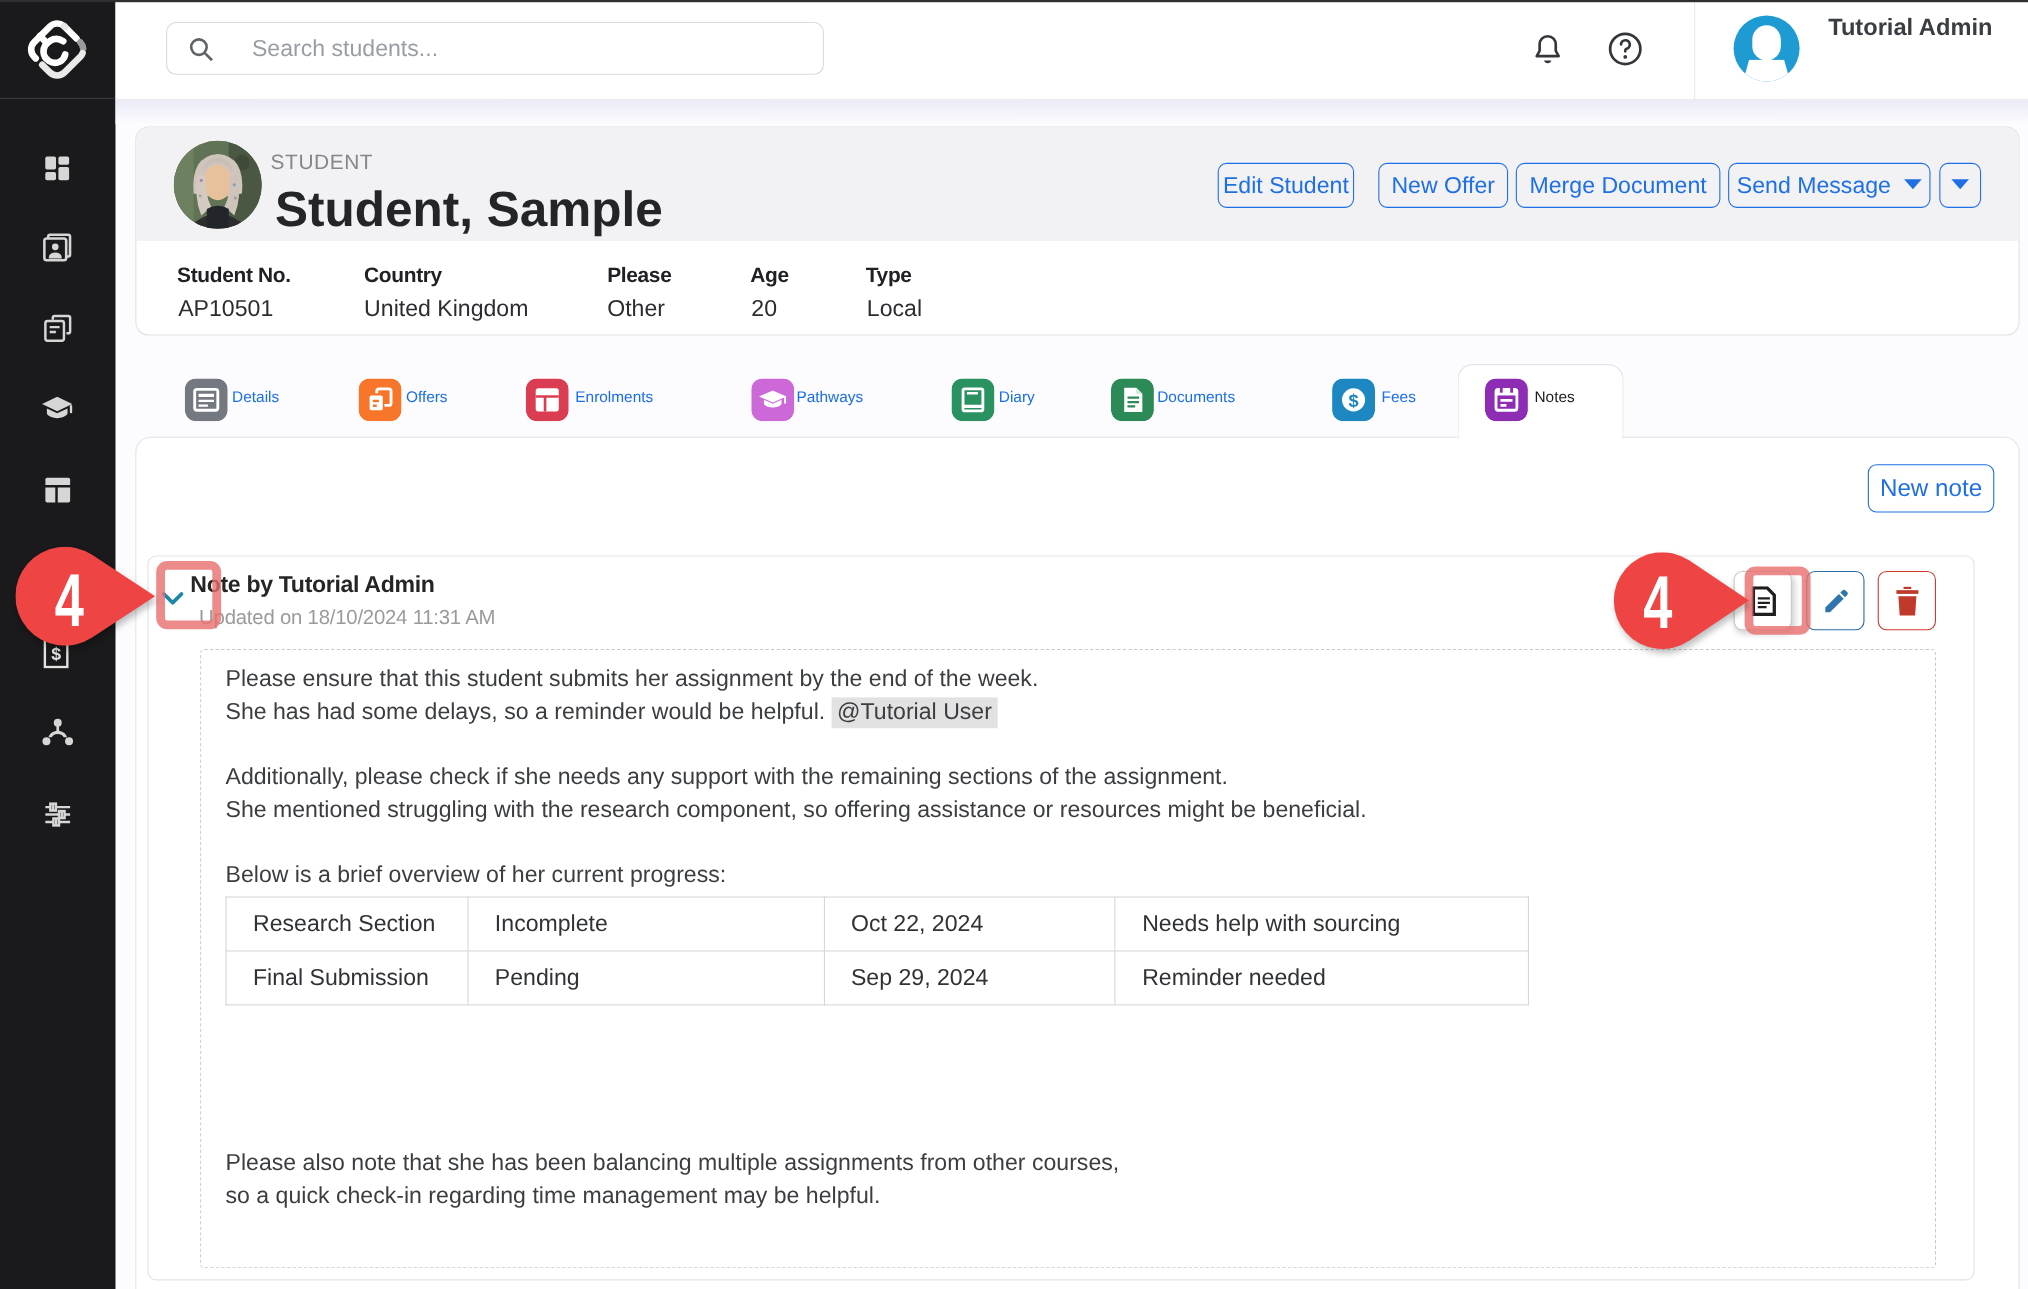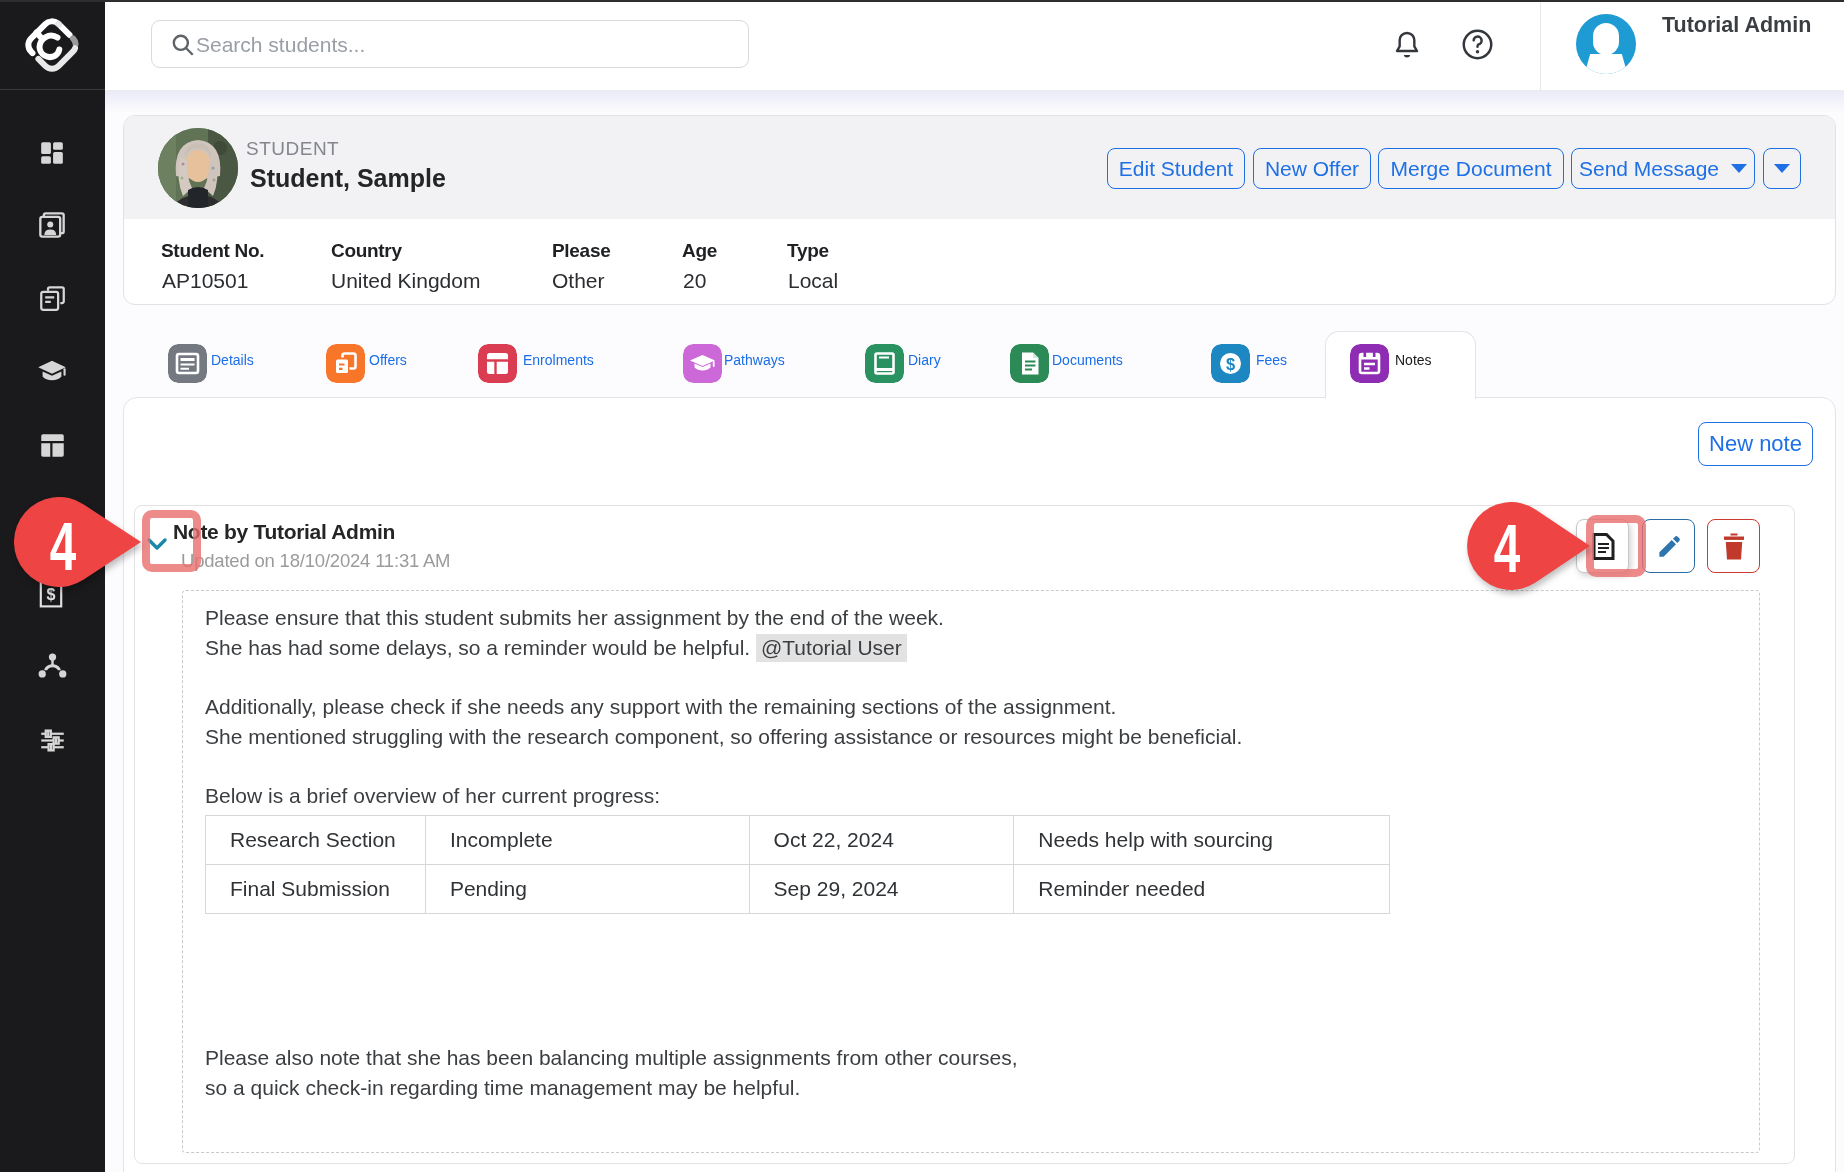--- a/index.html
+++ b/index.html
@@ -4,30 +4,30 @@
 <style>
 * { margin:0; padding:0; box-sizing:border-box; }
 html,body { width:1844px; height:1172px; overflow:hidden; background:#fcfcfe; font-family:"Liberation Sans", sans-serif; }
 .abs { position:absolute; }
 
 #sidebar { position:absolute; left:0; top:0; width:105px; height:1172px; background:#1a1a1c; }
 #sidebar .sep { position:absolute; left:0; top:89px; width:105px; height:1px; background:#3a3a3c; }
 
 #topbar { position:absolute; left:105px; top:0; width:1739px; height:91px; background:#fff; border-bottom:1px solid #ececef; }
 #searchbox { position:absolute; left:46px; top:20px; width:598px; height:48px; border:1px solid #d9dade; border-radius:9px; background:#fff; }
-#searchbox .ph { position:absolute; left:44px; top:12px; font-size:21px; color:#999ea6; }
+#searchbox .ph { position:absolute; left:77px; top:12px; font-size:21px; color:#999ea6; }
 #tb-divider { position:absolute; left:1435px; top:0; width:1px; height:91px; background:#e8e8ea; }
 #tb-name { position:absolute; left:1557px; top:13px; font-size:21.5px; font-weight:bold; color:#3a3e42; }
 
 #gradstrip { position:absolute; left:105px; top:91px; width:1739px; height:22px; background:linear-gradient(#ebebf8, #fcfcfe); }
 
 #scard { position:absolute; left:123px; top:115px; width:1713px; height:190px; background:#fff; border:1px solid #e2e2e6; border-radius:12px; overflow:hidden; }
 #scard .top { position:absolute; left:0; top:0; width:100%; height:103px; background:#f2f2f4; }
 #scard .label { position:absolute; left:122px; top:22px; font-size:19px; color:#83878d; letter-spacing:.5px; }
-#scard .name { position:absolute; left:126px; top:48px; font-size:25px; font-weight:bold; color:#242527; }
+#scard .name { position:absolute; left:126px; top:48px; font-size:45px; font-weight:bold; color:#242527; }
 .obtn { position:absolute; top:32px; height:41px; border:1px solid #1f6fe5; border-radius:8px; color:#1f6fe5; font-size:21px; line-height:39px; text-align:center; background:#fff0; }
 .caret { display:inline-block; width:0; height:0; border-left:8px solid transparent; border-right:8px solid transparent; border-top:9px solid #1f6fe5; vertical-align:middle; margin-left:12px; margin-top:-3px; }
 .ilabel { position:absolute; top:124px; font-size:19px; font-weight:bold; color:#202124; letter-spacing:-0.3px; }
 .ivalue { position:absolute; top:153px; font-size:21px; color:#2b2d30; }
 
 .tab-ico { position:absolute; top:344px; width:39px; height:39px; border-radius:10px; }
 .tab-lbl { position:absolute; top:352px; font-size:14px; color:#1a6ee8; }
 #activetab { position:absolute; left:1325px; top:331px; width:151px; height:68px; background:#fff; border:1px solid #e4e4e8; border-bottom:none; border-radius:14px 14px 0 0; z-index:2; }
 
 #panel { position:absolute; left:123px; top:397px; width:1713px; height:900px; background:#fff; border:1px solid #e4e4e8; border-radius:14px; }
@@ -161,21 +161,21 @@
       <circle cx="25" cy="36" r="1.5" fill="#b08aa0"></circle>
         <circle cx="55" cy="40" r="1.5" fill="#8aa0b0"></circle>
       <circle cx="24" cy="50" r="1.5" fill="#a0b08a"></circle>
         <circle cx="56" cy="52" r="1.5" fill="#b0a08a"></circle>
       <path d="M12 80 Q40 52 68 80 Z" fill="#2d2d2f"></path>
       <path d="M30 62 Q40 56 50 62 L50 80 L30 80 Z" fill="#22252a"></path>
     </svg>
   </div>
   <div class="label">STUDENT</div>
   <div class="name">Student, Sample</div>
-  <div class="obtn" style="left:983px;width:138px">Edit Student</div>
+  <div class="obtn" style="left:983px;width:124px">Edit Student</div>
   <div class="obtn" style="left:1129px;width:118px">New Offer</div>
   <div class="obtn" style="left:1254px;width:186px">Merge Document</div>
   <div class="obtn" style="left:1447px;width:184px">Send Message<span class="caret"></span></div>
   <div class="obtn" style="left:1639px;width:38px"><span class="caret" style="margin-left:0"></span></div>
   <div class="ilabel" style="left:37px">Student No.</div>
   <div class="ilabel" style="left:207px">Country</div>
   <div class="ilabel" style="left:428px">Please</div>
   <div class="ilabel" style="left:558px">Age</div>
   <div class="ilabel" style="left:663px">Type</div>
   <div class="ivalue" style="left:38px">AP10501</div>

